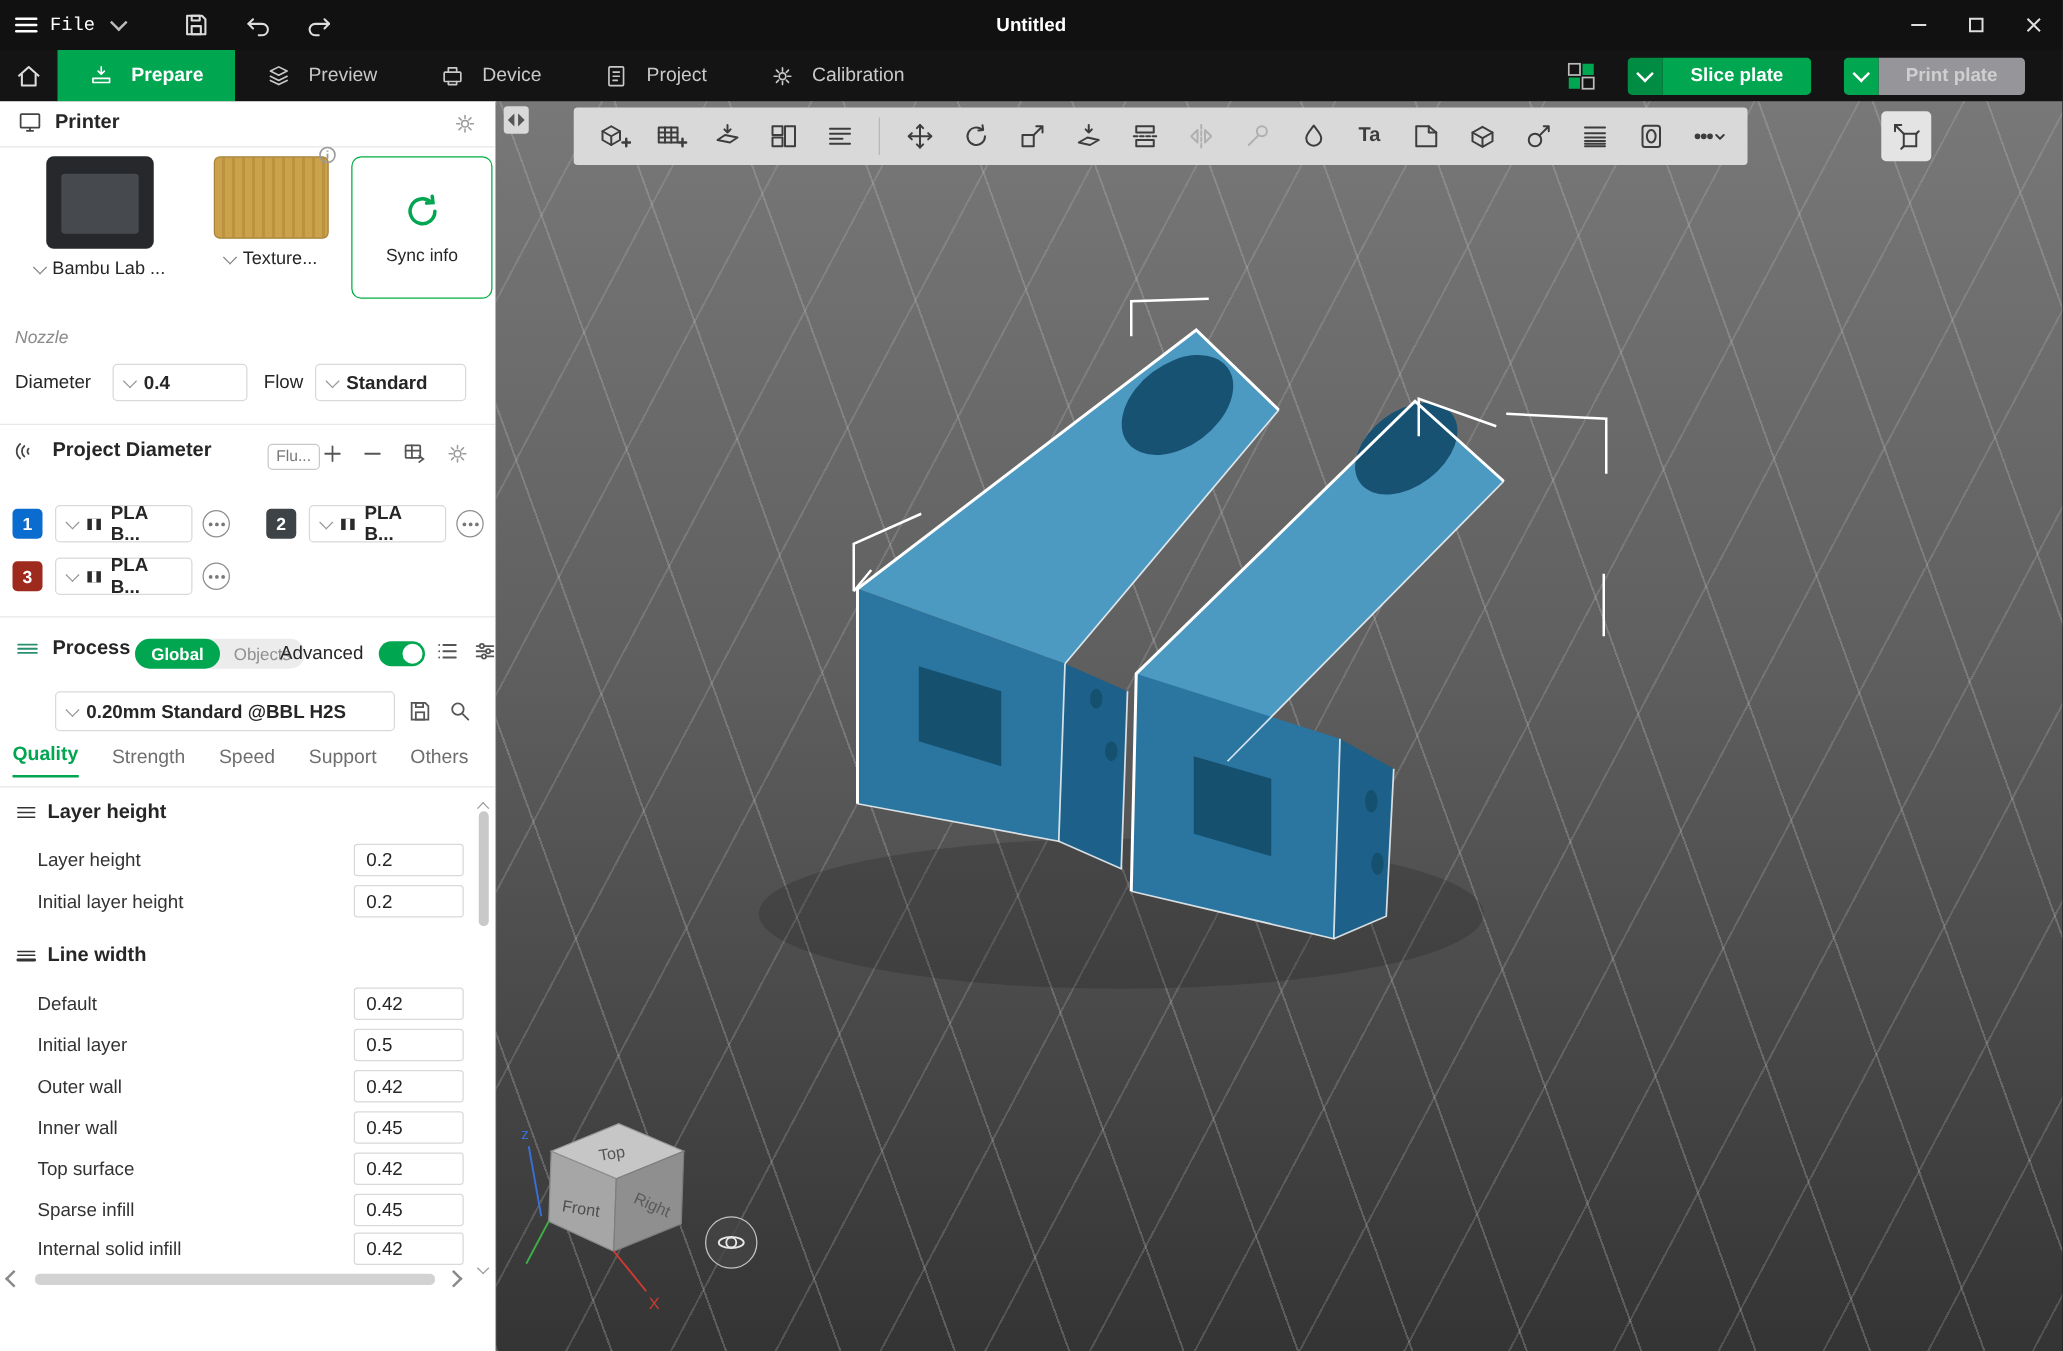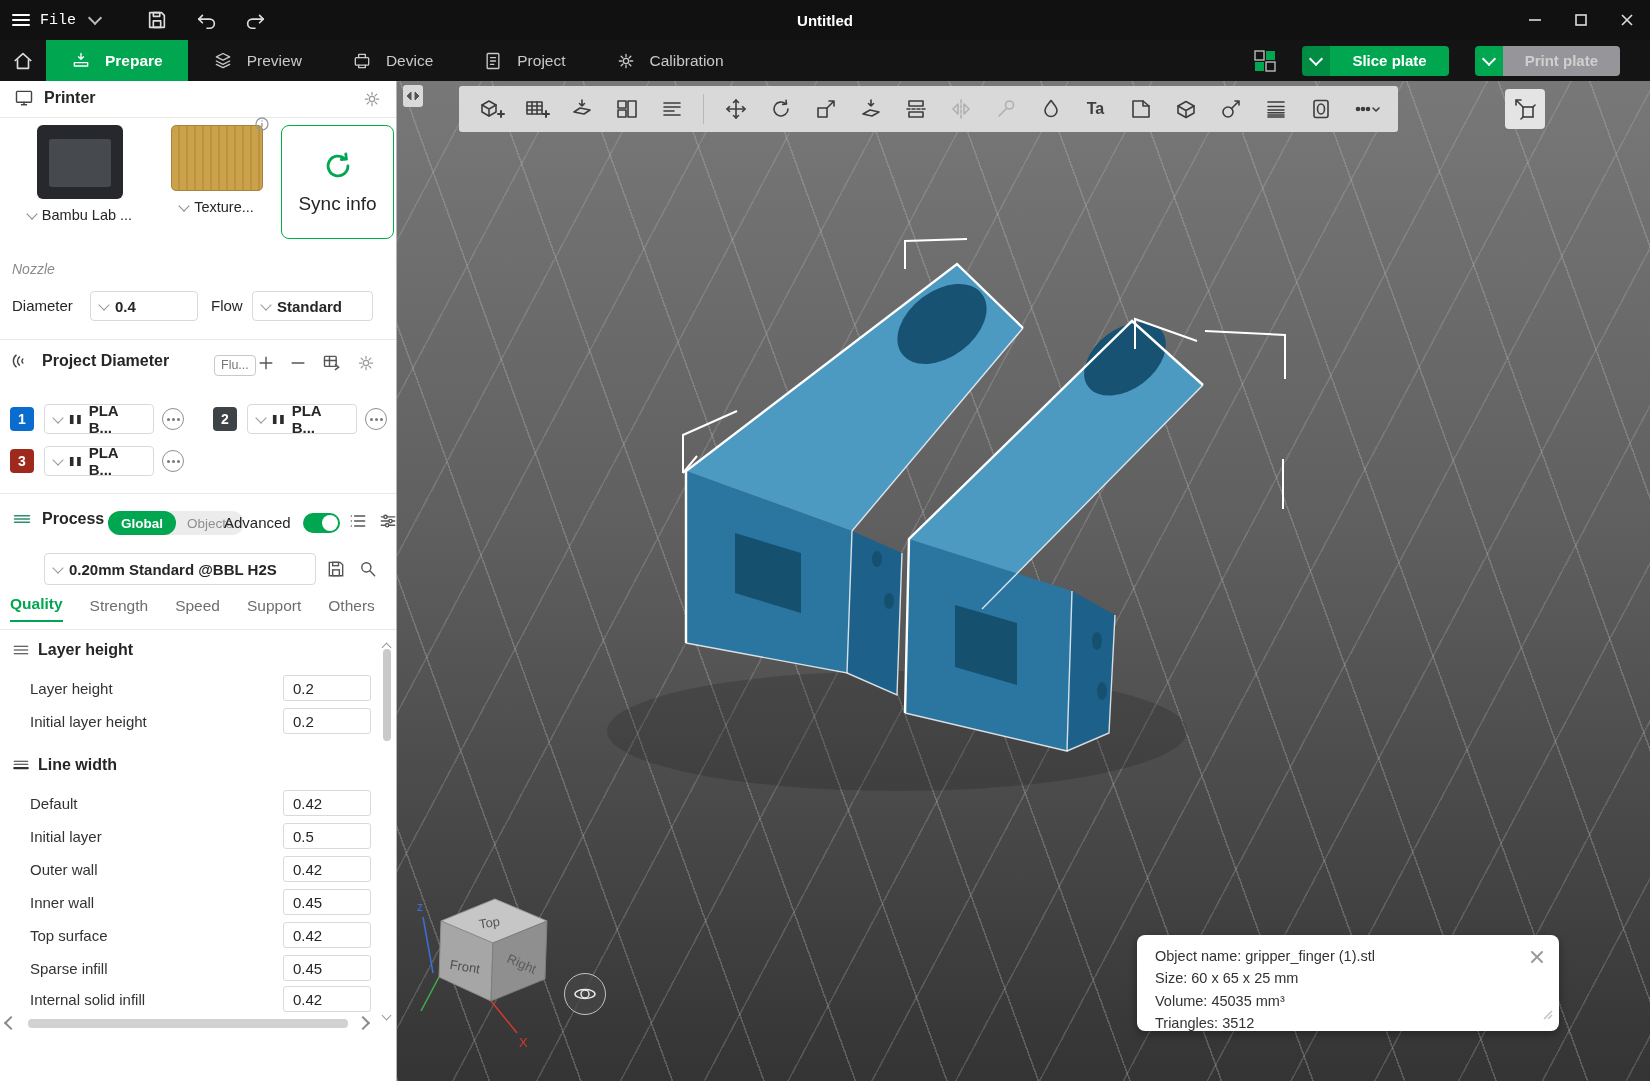--- a/index.html
+++ b/index.html
@@ -281,21 +281,21 @@
       <div class="lbl">
           <span class="cd"></span>
         <span>Bambu Lab ...</span>
         </div>
     </div>
     <div class="card sync-card" style="left:281px;top:44px;width:111px;height:112px">
       <svg width="34" height="34" viewBox="0 0 24 24">
           <path d="M19 12a7 7 0 1 1-2.2-5.1"></path>
           <path d="M17.5 3.5l.4 3.6-3.6.3"></path>
         </svg>
-      <span style="font-size:19px">Sync info</span>
+      <span style="font-size:14px">Sync info</span>
     </div>
 
     <div class="abs muted" style="left:12px;top:180px">Nozzle</div>
     <div class="abs" style="left:12px;top:216px;font-size:15px">Diameter</div>
     <div class="combo" style="left:90px;top:210px;width:108px">
       <span class="cd"></span>
       <span>0.4</span>
     </div>
     <div class="abs" style="left:211px;top:216px;font-size:15px">Flow</div>
     <div class="combo" style="left:252px;top:210px;width:121px">
@@ -679,30 +679,14 @@
       <text x="106" y="160" font-size="13" fill="#d33a2f">X</text>
     </svg>
 
     <div class="orbit-btn">
       <svg width="24" height="24" viewBox="0 0 24 24">
           <circle cx="12" cy="12" r="4"></circle>
           <ellipse cx="12" cy="12" rx="10" ry="4.5"></ellipse>
         </svg>
     </div>
 
-    <div class="ipanel">
-      <div>Object name: gripper_finger (1).stl</div>
-      <div>Size: 60 x 65 x 25 mm</div>
-      <div>Volume: 45035 mm³</div>
-      <div>Triangles: 3512</div>
-      <div class="ipanel-close">
-        <svg width="14" height="14" viewBox="0 0 14 14">
-            <path d="M2 2l10 10M12 2L2 12"></path>
-          </svg>
-      </div>
-      <div class="ipanel-resize">
-        <svg width="12" height="12" viewBox="0 0 12 12">
-            <path d="M11 3L3 11M11 7l-4 4"></path>
-          </svg>
-      </div>
-    </div>
   </main>
 </div>
 
 </body></html>

